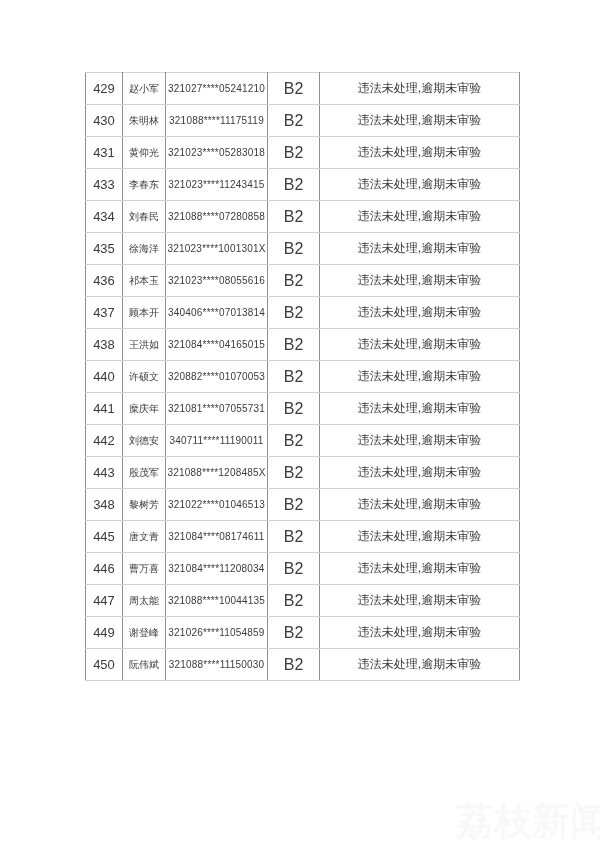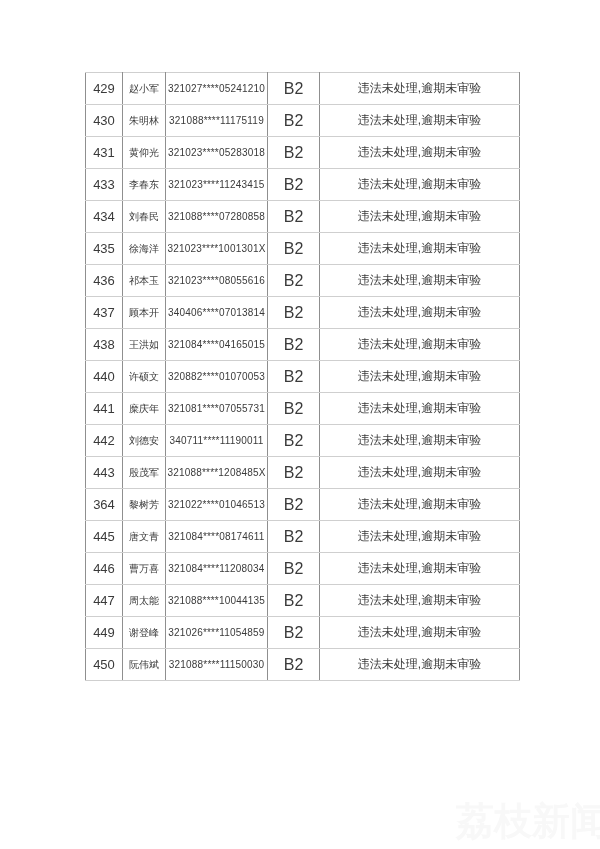--- a/index.html
+++ b/index.html
@@ -147,21 +147,21 @@
             <td class="col-status">违法未处理,逾期未审验</td>
           </tr>
           <tr>
             <td class="col-no">443</td>
             <td class="col-name">殷茂军</td>
             <td class="col-id">321088****1208485X</td>
             <td class="col-type">B2</td>
             <td class="col-status">违法未处理,逾期未审验</td>
           </tr>
           <tr>
-            <td class="col-no">364</td>
+            <td class="col-no">348</td>
             <td class="col-name">黎树芳</td>
             <td class="col-id">321022****01046513</td>
             <td class="col-type">B2</td>
             <td class="col-status">违法未处理,逾期未审验</td>
           </tr>
           <tr>
             <td class="col-no">445</td>
             <td class="col-name">唐文青</td>
             <td class="col-id">321084****08174611</td>
             <td class="col-type">B2</td>

